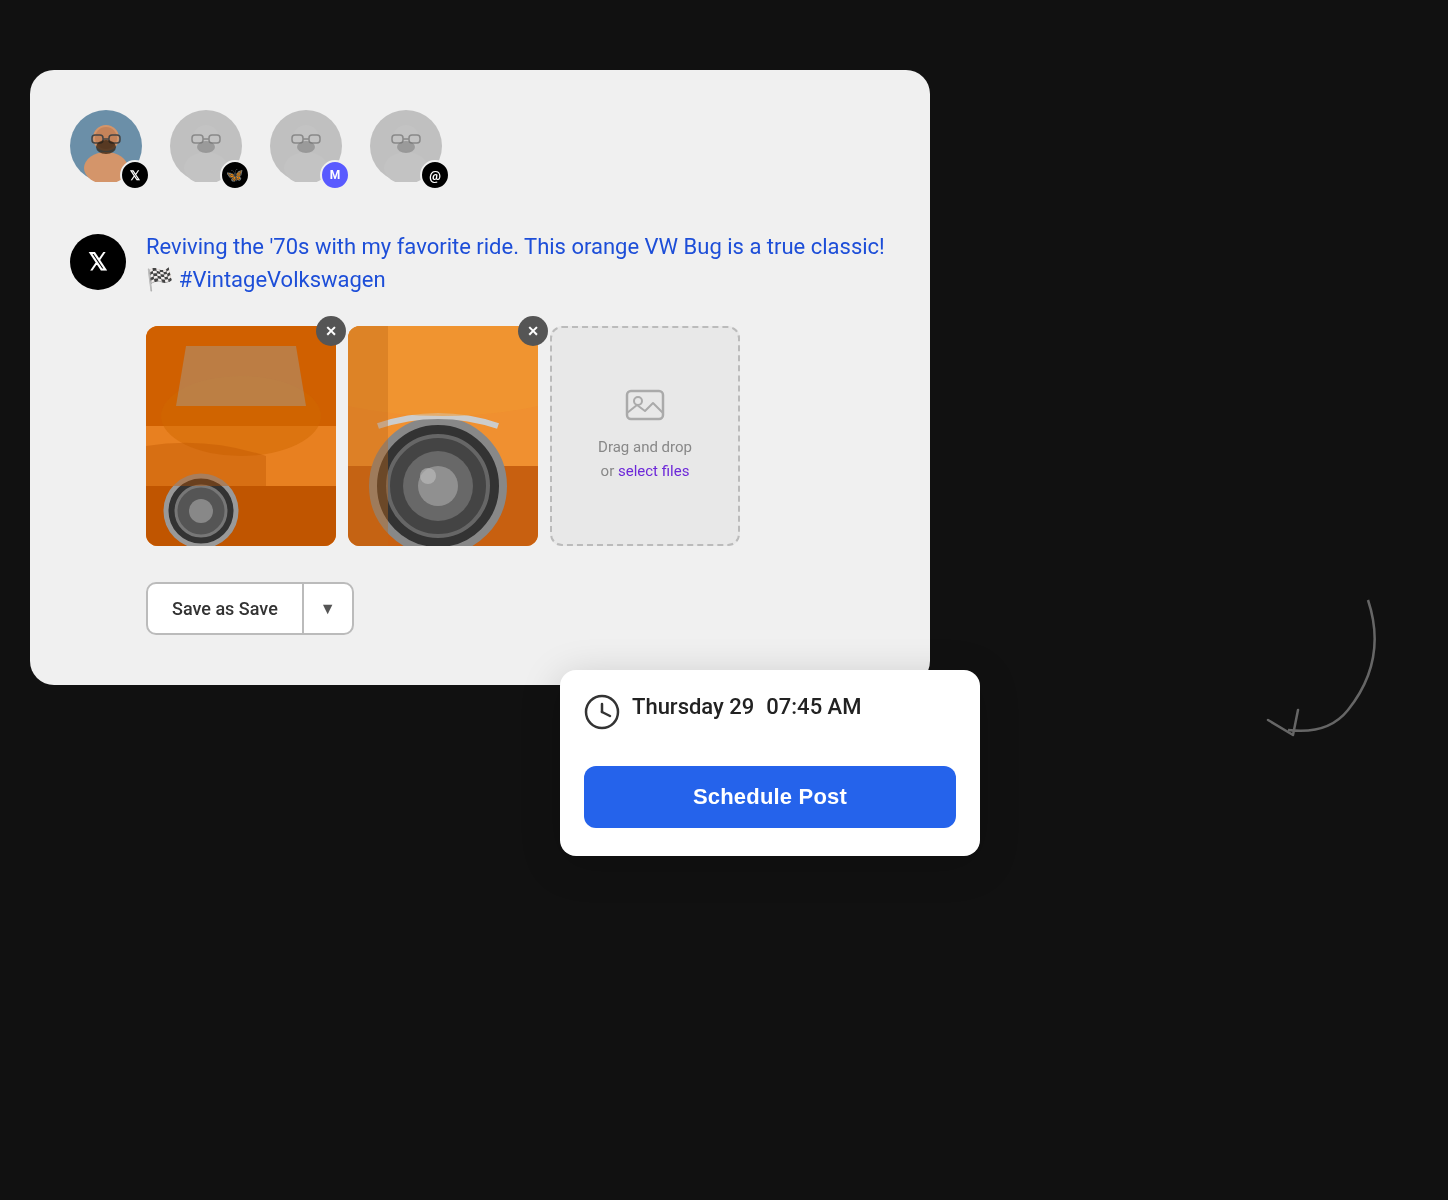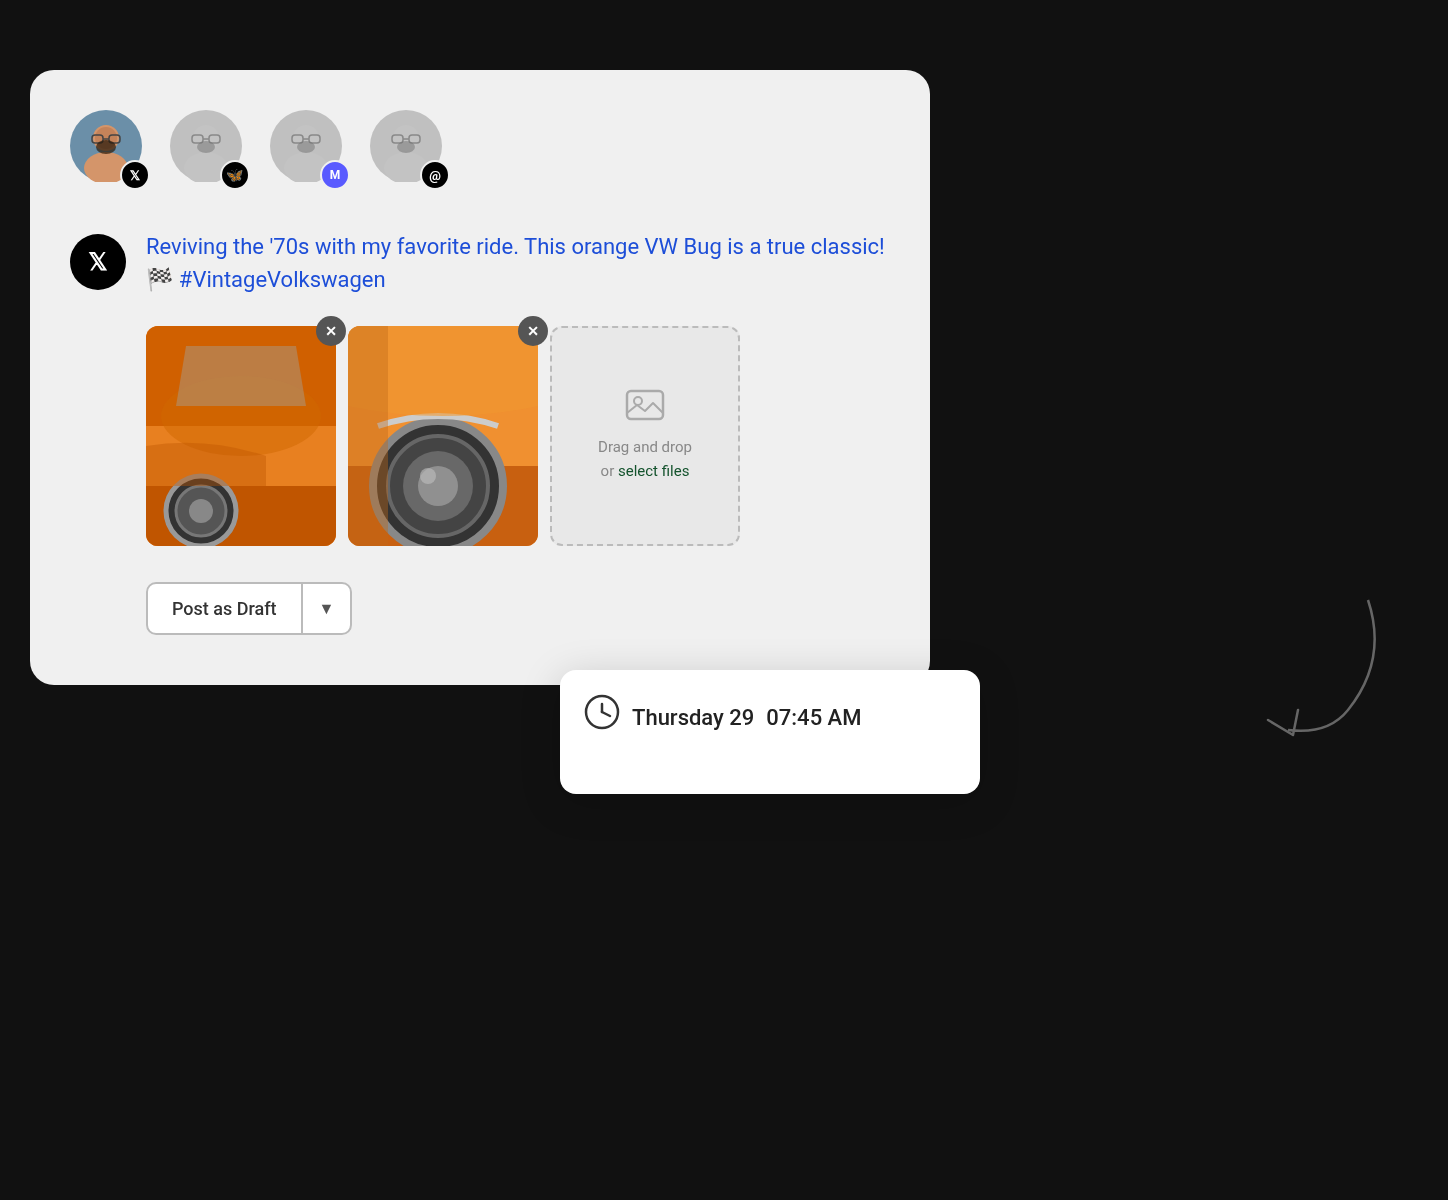--- a/index.html
+++ b/index.html
@@ -158,21 +158,21 @@
     }
 
     .drop-zone-text {
       text-align: center;
       font-size: 15px;
       color: #888;
       line-height: 1.6;
     }
 
     .drop-zone-text .select-link {
-      color: #14532d;
+      color: #6d28d9;
       text-decoration: none;
     }
 
     
     .actions-row {
       display: flex;
       align-items: center;
       gap: 0;
       margin-left: 76px;
     }
@@ -209,21 +209,21 @@
       width: 420px;
       background: white;
       border-radius: 16px;
       box-shadow: 0 8px 40px rgba(0,0,0,0.18);
       padding: 24px 24px 28px 24px;
       z-index: 20;
     }
 
     .schedule-time-row {
       display: flex;
-      align-items: flex-end;
+      align-items: flex-start;
       gap: 12px;
       margin-bottom: 36px;
     }
 
     .clock-icon {
       width: 36px;
       height: 36px;
       flex-shrink: 0;
       color: #333;
     }
@@ -407,38 +407,39 @@
         <div class="drop-zone-text">
           <span>Drag and drop</span><br>
           <span>or</span> <a class="select-link" href="#">select files</a>
         </div>
       </div>
 
     </div>
 
     <div class="actions-row">
       <div class="save-draft-btn">
-        <span class="save-draft-label">Post as Draft</span>
+        <span class="save-draft-label">Save as Save</span>
         <span class="save-draft-arrow">▼</span>
       </div>
     </div>
 
   </div>
 
   <div class="schedule-card">
     <div class="schedule-time-row">
 
       <svg class="clock-icon" viewBox="0 0 36 36" fill="none" xmlns="http://www.w3.org/2000/svg">
         <circle cx="18" cy="18" r="16" stroke="#333" stroke-width="2.5" fill="none"></circle>
         <line x1="18" y1="10" x2="18" y2="18" stroke="#333" stroke-width="2.5" stroke-linecap="round"></line>
         <line x1="18" y1="18" x2="26" y2="22" stroke="#333" stroke-width="2.5" stroke-linecap="round"></line>
       </svg>
       <span class="schedule-time-text">Thursday 29</span>
       <span class="schedule-time-text">07:45 AM</span>
     </div>
+    <button class="schedule-post-btn">Schedule Post</button>
   </div>
 
   <div class="arrow-decoration">
     <svg width="140" height="160" viewBox="0 0 140 160" fill="none" xmlns="http://www.w3.org/2000/svg">
 
       <path d="M120 20 Q140 80 100 130 Q80 155 40 150" stroke="#666" stroke-width="2.5" fill="none" stroke-dasharray="none"></path>
       <path d="M20 140 L45 155 L50 130" stroke="#666" stroke-width="2.5" fill="none" stroke-linejoin="round" stroke-linecap="round"></path>
     </svg>
   </div>
 

